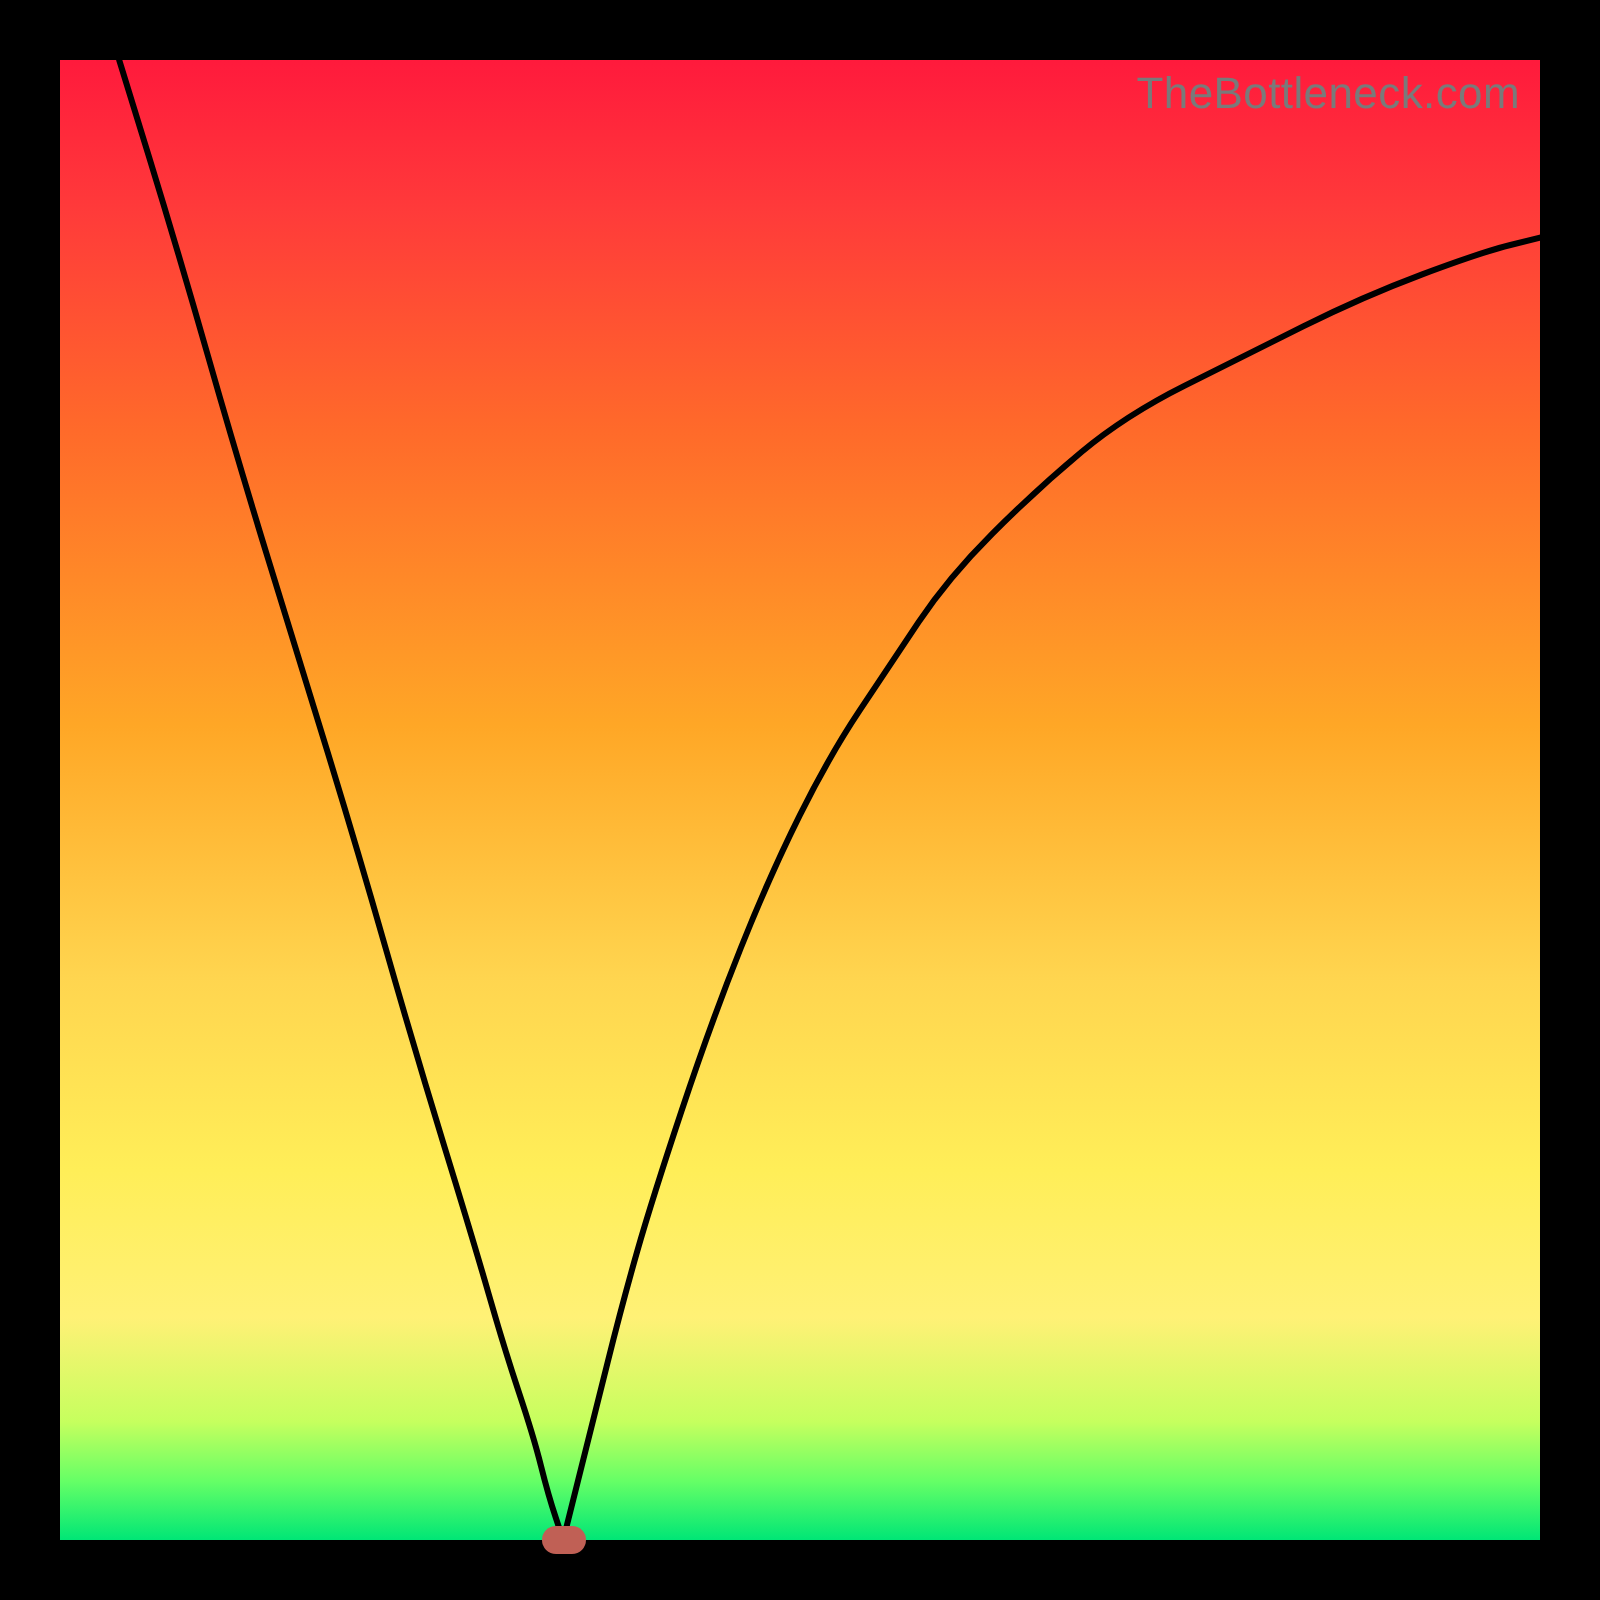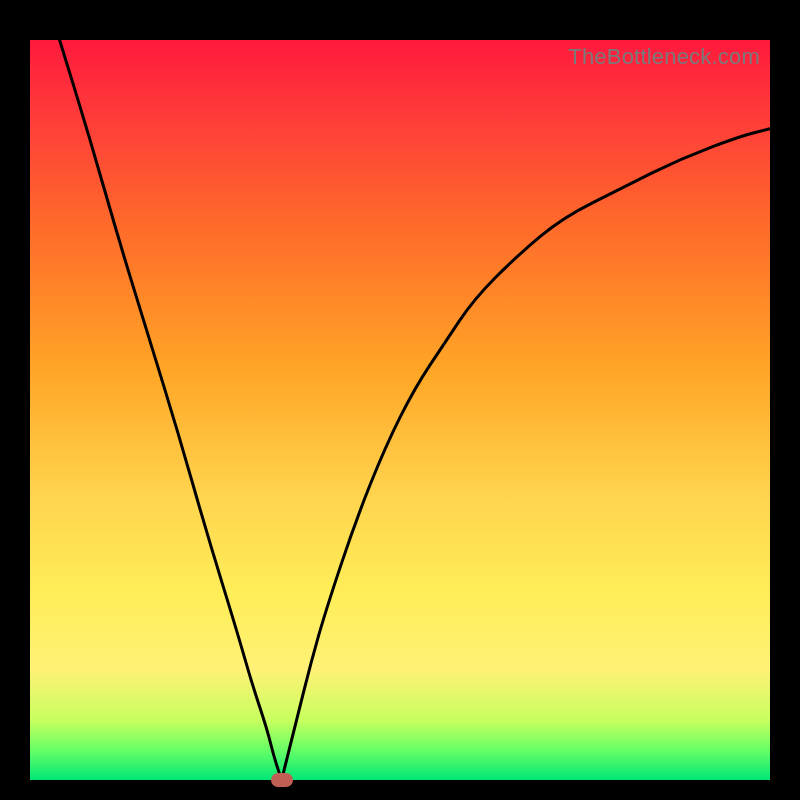--- a/index.html
+++ b/index.html
@@ -20,21 +20,20 @@
       #ff1a3c 0%,
       #ff3a3a 10%,
       #ff6a2a 25%,
       #ffa726 45%,
       #ffd54f 62%,
       #ffee58 75%,
       #fff176 85%,
       #c6ff5e 92%,
       #66ff66 96%,
       #00e676 100%);
-    margin-top: 10px;
   }
   .watermark {
     position: absolute;
     top: 4px;
     right: 10px;
     font-family: Arial, Helvetica, sans-serif;
     font-size: 22px;
     color: #7a7a7a;
     font-weight: 500;
     letter-spacing: 0.2px;

